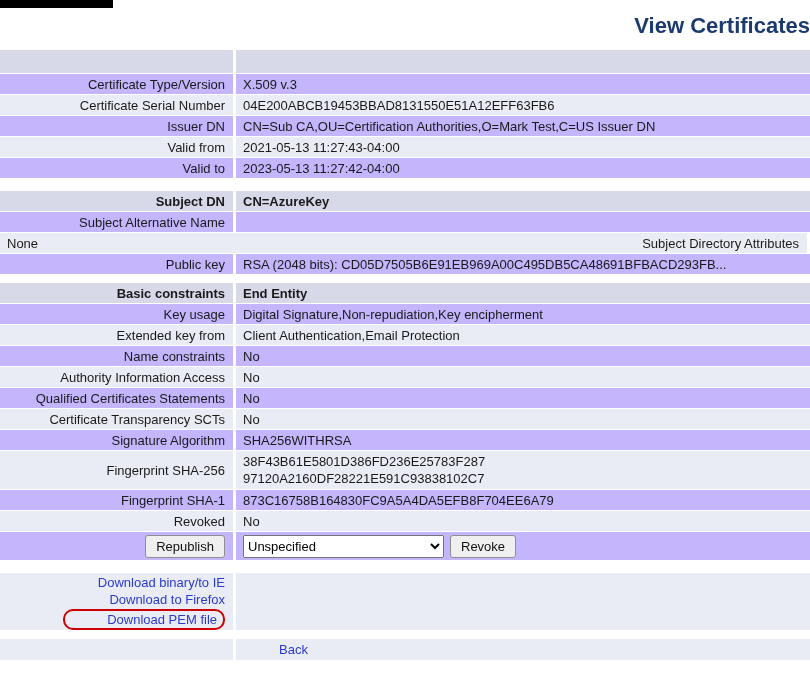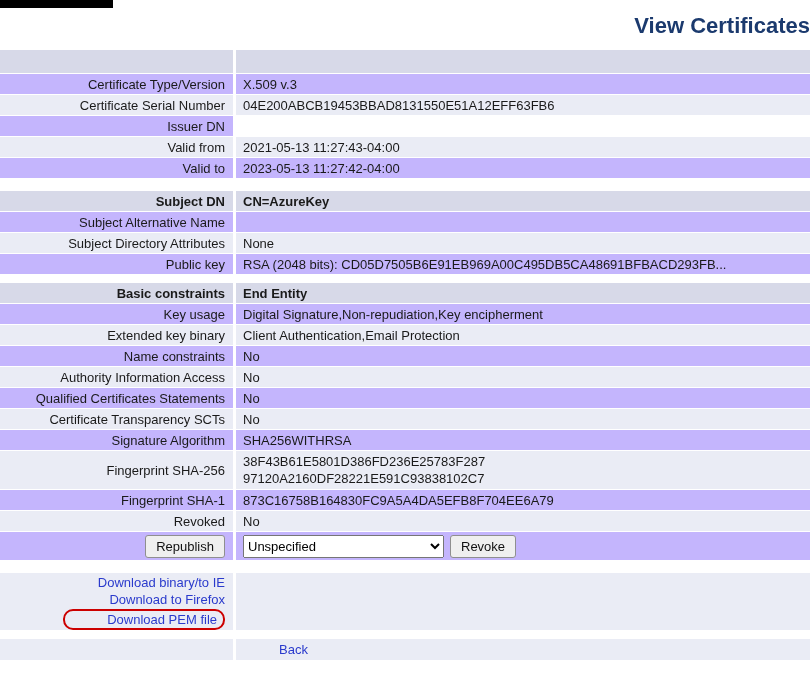--- a/index.html
+++ b/index.html
@@ -137,20 +137,21 @@
   <div class="row r-a">
     <div class="cell cell-label">Certificate Type/Version</div>
     <div class="cell cell-value">X.509 v.3</div>
   </div>
   <div class="row r-b">
     <div class="cell cell-label">Certificate Serial Number</div>
     <div class="cell cell-value">04E200ABCB19453BBAD8131550E51A12EFF63FB6</div>
   </div>
   <div class="row r-a">
     <div class="cell cell-label">Issuer DN</div>
+    <div class="cell cell-value">CN=Sub CA,OU=Certification Authorities,O=Mark Test,C=US Issuer DN</div>
   </div>
   <div class="row r-b">
     <div class="cell cell-label">Valid from</div>
     <div class="cell cell-value">2021-05-13 11:27:43-04:00</div>
   </div>
   <div class="row r-a">
     <div class="cell cell-label">Valid to</div>
     <div class="cell cell-value">2023-05-13 11:27:42-04:00</div>
   </div>
 
@@ -158,40 +159,40 @@
 
   <div class="row h-row">
     <div class="cell cell-label">Subject DN</div>
     <div class="cell cell-value">CN=AzureKey</div>
   </div>
   <div class="row r-a">
     <div class="cell cell-label">Subject Alternative Name</div>
     <div class="cell cell-value"></div>
   </div>
   <div class="row r-b">
+    <div class="cell cell-value">None</div>
     <div class="cell cell-label">Subject Directory Attributes</div>
-    <div class="cell cell-value">None</div>
   </div>
   <div class="row r-a">
     <div class="cell cell-label">Public key</div>
     <div class="cell cell-value">RSA (2048 bits): CD05D7505B6E91EB969A00C495DB5CA48691BFBACD293FB...</div>
   </div>
 
   <div class="gap8"></div>
 
   <div class="row h-row">
     <div class="cell cell-label">Basic constraints</div>
     <div class="cell cell-value">End Entity</div>
   </div>
   <div class="row r-a">
     <div class="cell cell-label">Key usage</div>
     <div class="cell cell-value">Digital Signature,Non-repudiation,Key encipherment</div>
   </div>
   <div class="row r-b">
-    <div class="cell cell-label">Extended key binary</div>
+    <div class="cell cell-label">Extended key from</div>
     <div class="cell cell-value">Client Authentication,Email Protection</div>
   </div>
   <div class="row r-a">
     <div class="cell cell-label">Name constraints</div>
     <div class="cell cell-value">No</div>
   </div>
   <div class="row r-b">
     <div class="cell cell-label">Authority Information Access</div>
     <div class="cell cell-value">No</div>
   </div>

